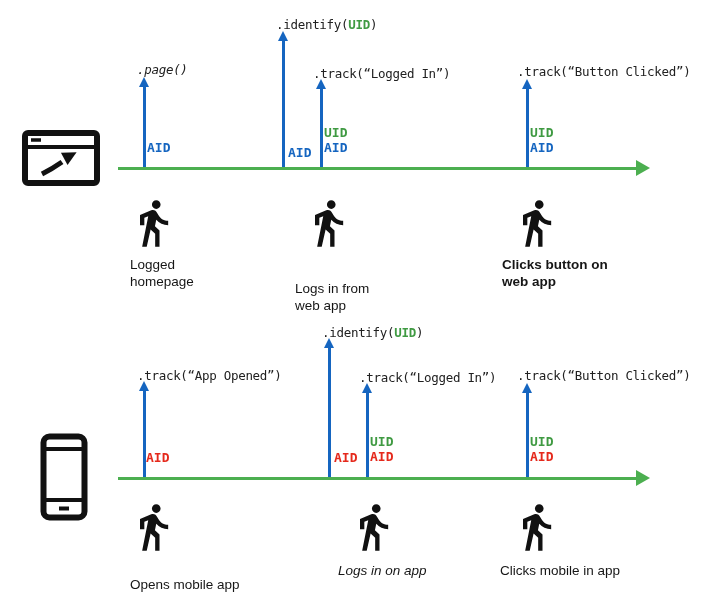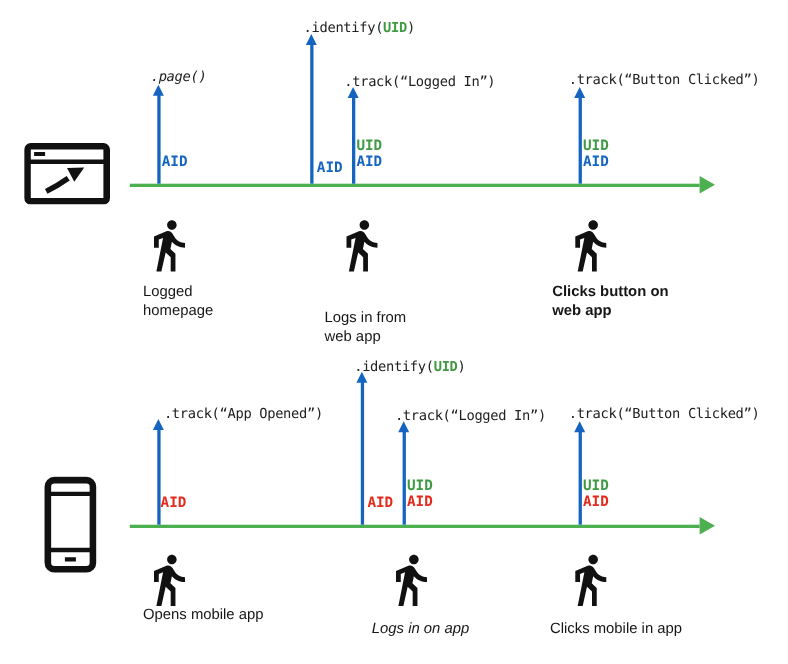--- a/index.html
+++ b/index.html
@@ -126,21 +126,21 @@
         <line x1="5" y1="16" x2="43" y2="16" stroke="#111" stroke-width="4"></line>
         <line x1="5" y1="67" x2="43" y2="67" stroke="#111" stroke-width="4"></line>
         <line x1="19" y1="75.5" x2="29" y2="75.5" stroke="#111" stroke-width="4"></line>
       </svg>
     </div>
 
     <div class="tl" style="left:118px; top:477px; width:518px;"></div>
     <div class="tl-head" style="left:636px; top:470px;"></div>
 
     <div class="varrow" style="left:143px; top:390px; height:87px;"></div>
-    <div class="code" style="left:137px; top:368px;margin-left:12px;"><span>.track(“App Opened”)</span><span class="uid-arg"></span><span></span></div>
+    <div class="code" style="left:137px; top:368px;"><span>.track(“App Opened”)</span><span class="uid-arg"></span><span></span></div>
     <div class="idstack" style="left:146px; top:450px;">
       <span class="aid-red">AID</span>
     </div>
 
     <div class="varrow" style="left:328px; top:347px; height:130px;"></div>
     <div class="code" style="left:322px; top:325px;"><span>.identify(</span><span class="uid-arg">UID</span><span>)</span></div>
     <div class="idstack" style="left:334px; top:450px;">
       <span class="aid-red">AID</span>
     </div>
 
@@ -167,21 +167,21 @@
       <svg viewBox="0 0 24 24">
           <path d="M13.5,5.5c1.1,0,2-0.9,2-2s-0.9-2-2-2s-2,0.9-2,2S12.4,5.5,13.5,5.5z M9.8,8.9L7,23h2.1l1.8-8l2.1,2v6h2v-7.5l-2.1-2l0.6-3 C14.8,12,16.8,13,19,13v-2c-1.9,0-3.5-1-4.3-2.4l-1-1.6c-0.4-0.6-1-1-1.7-1c-0.3,0-0.5,0.1-0.8,0.1L6,8.3V13h2V9.6L9.8,8.9"></path>
         </svg>
     </div>
     <div class="actor" style="left:510px; top:501px;">
       <svg viewBox="0 0 24 24">
           <path d="M13.5,5.5c1.1,0,2-0.9,2-2s-0.9-2-2-2s-2,0.9-2,2S12.4,5.5,13.5,5.5z M9.8,8.9L7,23h2.1l1.8-8l2.1,2v6h2v-7.5l-2.1-2l0.6-3 C14.8,12,16.8,13,19,13v-2c-1.9,0-3.5-1-4.3-2.4l-1-1.6c-0.4-0.6-1-1-1.7-1c-0.3,0-0.5,0.1-0.8,0.1L6,8.3V13h2V9.6L9.8,8.9"></path>
         </svg>
     </div>
 
-    <div class="caption" style="left:130px; top:550px;">
+    <div class="caption" style="left:130px; top:576px;">
       <div>Opens mobile app</div>
     </div>
     <div class="caption" style="left:338px; top:562px;font-style:italic;">
       <div>Logs in on app</div>
     </div>
     <div class="caption" style="left:500px; top:562px;">
       <div>Clicks mobile in app</div>
     </div>
   </div>
 

